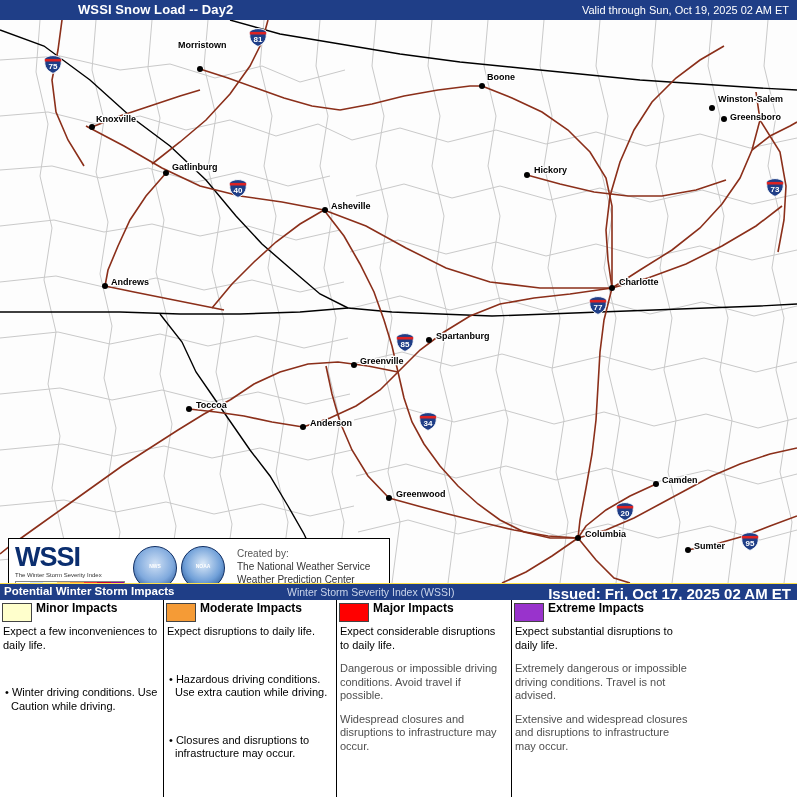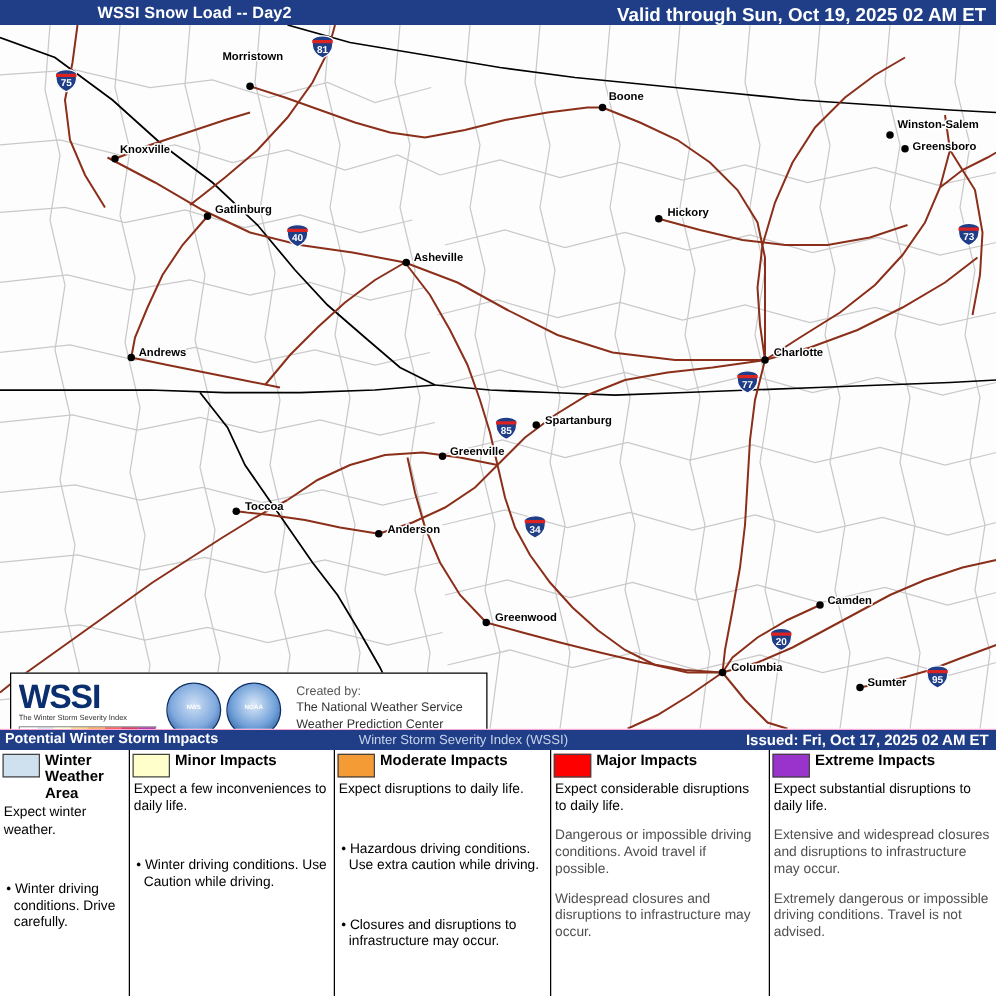--- a/index.html
+++ b/index.html
@@ -8,43 +8,43 @@
     background: #ffffff;
   }
   body {
     font-family: "Liberation Sans", sans-serif;
   }
   #app {
     position: relative;
     width: 797px;
     height: 797px;
     overflow: hidden;
-    background: #f9a8d4;
+    background: #fde047;
   }
 
   
   .titlebar {
     position: absolute;
     left: 0; top: 0;
     width: 797px; height: 20px;
     background: #1f3e87;
     color: #ffffff;
   }
   .titlebar .t-left {
     position: absolute;
     left: 78px; top: 2px;
     font-size: 13px;
     font-weight: bold;
     letter-spacing: 0.1px;
   }
   .titlebar .t-right {
     position: absolute;
     right: 8px; top: 4px;
-    font-size: 15px;
-    font-weight: bold;
+    font-size: 11px;
+    font-weight: normal;
   }
 
   
   .mapwrap {
     position: absolute;
     left: 0; top: 20px;
     width: 797px; height: 563px;
     background: #fdfdfd;
     overflow: hidden;
   }
@@ -158,21 +158,21 @@
   .impactbar .ib-left {
     position: absolute; left: 4px; top: 1px;
     font-size: 11.5px; font-weight: bold;
   }
   .impactbar .ib-mid {
     position: absolute; left: 287px; top: 2px;
     font-size: 10.5px; color: #c9d4ea;
   }
   .impactbar .ib-right {
     position: absolute; right: 6px; top: 1px;
-    font-size: 12px; font-weight: bold;
+    font-size: 15px; font-weight: bold;
   }
 
   
   .legend {
     position: absolute;
     left: 0; top: 600px;
     width: 797px; height: 197px;
     display: flex;
     background: #ffffff;
   }
@@ -442,32 +442,20 @@
     </div>
   </div>
 
   <div class="impactbar">
     <div class="ib-left">Potential Winter Storm Impacts</div>
     <div class="ib-mid">Winter Storm Severity Index (WSSI)</div>
     <div class="ib-right">Issued:  Fri, Oct 17, 2025 02 AM ET</div>
   </div>
 
   <div class="legend" id="legend">
-      <div class="lgcol" style="width: 104px;">
-        <div class="lg-head">
-          <div class="swatch" style="background: rgb(207, 224, 239);"></div>
-          <div class="lg-title">Winter Weather Area</div>
-        </div>
-        <div class="lg-body">
-          <p>Expect winter weather.</p>
-        </div>
-        <div class="lg-body">
-          <p class="bullet">• Winter driving conditions. Drive carefully.</p>
-        </div>
-      </div>
       <div class="lgcol" style="width: 164px;">
         <div class="lg-head">
           <div class="swatch" style="background: rgb(255, 255, 204);"></div>
           <div class="lg-title">Minor Impacts</div>
         </div>
         <div class="lg-body">
           <p>Expect a few inconveniences to daily life.</p>
         </div>
         <div class="lg-body">
           <p class="bullet">• Winter driving conditions. Use Caution while driving.</p>
@@ -505,21 +493,21 @@
       </div>
       <div class="lgcol" style="width: 181px;">
         <div class="lg-head">
           <div class="swatch" style="background: rgb(153, 51, 204);"></div>
           <div class="lg-title">Extreme Impacts</div>
         </div>
         <div class="lg-body">
           <p>Expect substantial disruptions to daily life.</p>
         </div>
         <div class="lg-body gray">
+          <p>Extremely dangerous or impossible driving conditions. Travel is not advised.</p>
+        </div>
+        <div class="lg-body gray">
           <p>Extensive and widespread closures and disruptions to infrastructure may occur.</p>
         </div>
-        <div class="lg-body gray">
-          <p>Extremely dangerous or impossible driving conditions. Travel is not advised.</p>
-        </div>
       </div>
     </div>
 
 </div>
 
 </body></html>

